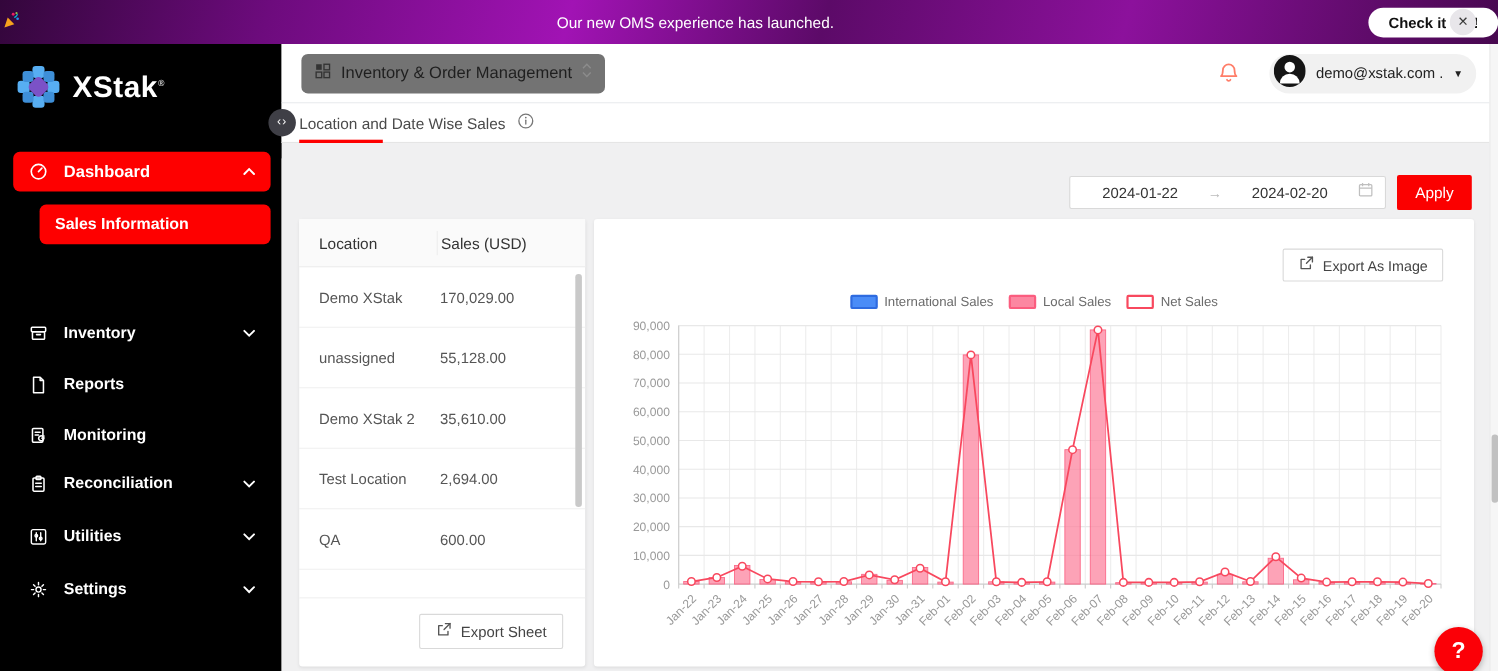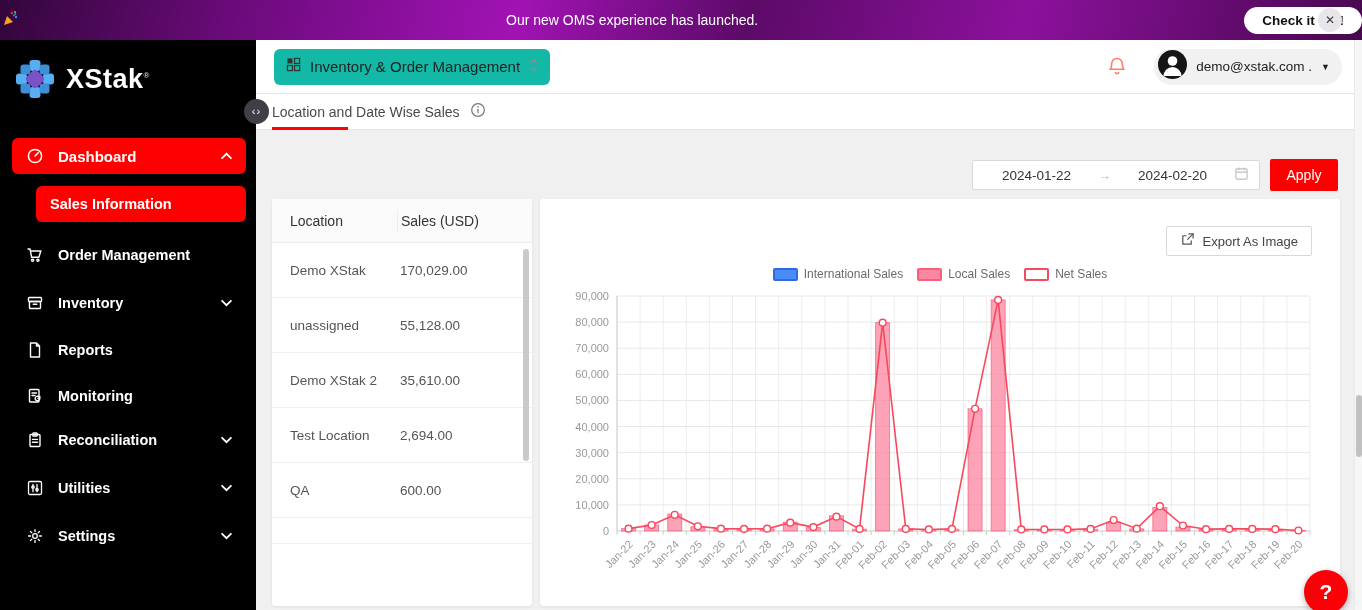--- a/index.html
+++ b/index.html
@@ -28,21 +28,21 @@
   #btn-salesinfo .lbl { font-size:14.5px; }
   .side-item { position:absolute; left:12px; width:234px; height:30px; display:flex; align-items:center;
     gap:14px; padding:0 14px; cursor:pointer; }
   .side-item .lbl { color:#fff; font-size:14.5px; font-weight:bold; flex:1; }
   .icon18 { width:18px; height:18px; flex:0 0 18px; display:inline-block; }
   .chev { width:11px; height:8px; flex:0 0 11px; }
 
   
   #topbar { position:absolute; left:256px; top:40px; width:1106px; height:54px; background:#fff;
     border-bottom:1px solid #e6e8eb; display:flex; align-items:center; }
-  #app-switcher { margin-left:18px; background:#14b8a6; border-radius:6px; height:36px; display:flex;
+  #app-switcher { margin-left:18px; background:#737373; border-radius:6px; height:36px; display:flex;
     align-items:center; gap:9px; padding:0 12px; cursor:pointer;justify-content:space-between; }
   #app-switcher .lbl { font-size:15px; color:#1f1f1f; }
   #topbar .spacer { flex:1; }
   #bell { width:22px; height:22px; margin-right:26px; cursor:pointer; }
   #user-pill { margin-right:20px; background:#f1f1f1; border-radius:18px; height:36px; display:flex;
     align-items:center; gap:9px; padding:3px 12px 3px 4px; cursor:pointer; }
   #user-pill .email { font-size:13.5px; color:#222; }
   #user-pill .caret { font-size:9px; color:#222; }
 
   
@@ -150,30 +150,20 @@
       <span class="lbl">Dashboard</span>
       <svg class="chev" viewBox="0 0 10 7">
           <path d="M1 5.5l4-4 4 4" fill="none" stroke="#fff" stroke-width="1.6" stroke-linecap="round"></path>
         </svg>
     </div>
 
     <div class="side-btn" id="btn-salesinfo">
       <span class="lbl">Sales Information</span>
     </div>
 
-    <div class="side-item" style="top:200px">
-      <span class="icon18">
-        <svg viewBox="0 0 18 18" width="18" height="18" fill="none" stroke="#fff" stroke-width="1.4" stroke-linecap="round" stroke-linejoin="round">
-            <path d="M2 3h2l1.6 8.2h7.3L14.8 5H4.6"></path>
-            <circle cx="6.6" cy="14.2" r="1.1"></circle>
-            <circle cx="11.9" cy="14.2" r="1.1"></circle>
-          </svg>
-      </span>
-      <span class="lbl">Order Management</span>
-    </div>
 
     <div class="side-item" style="top:248px">
       <span class="icon18">
         <svg viewBox="0 0 18 18" width="18" height="18" fill="none" stroke="#fff" stroke-width="1.4" stroke-linecap="round">
             <rect x="2.5" y="3.5" width="13" height="4" rx="0.8"></rect>
             <rect x="3.5" y="7.5" width="11" height="7" rx="0.8"></rect>
             <path d="M7.2 10.2h3.6"></path>
           </svg>
       </span>
       <span class="lbl">Inventory</span>
@@ -344,20 +334,30 @@
           <div class="c1">Test Location</div>
           <div class="c2">2,694.00</div>
         </div>
         <div class="t-row">
           <div class="c1">QA</div>
           <div class="c2">600.00</div>
         </div>
         <div class="t-partial"></div>
       </div>
       <div id="table-scrollthumb"></div>
+      <div id="export-sheet">
+        <span>
+          <svg width="15" height="15" viewBox="0 0 16 16" fill="none" stroke="#555" stroke-width="1.3" stroke-linecap="round" stroke-linejoin="round">
+              <path d="M12 9.5V13H3V4h3.5"></path>
+              <path d="M9.5 2H14v4.5"></path>
+              <path d="M14 2L8.2 7.8"></path>
+            </svg>
+        </span>
+        <span>Export Sheet</span>
+      </div>
     </div>
 
     <div class="card" id="chart-card">
       <div id="export-image">
         <span>
           <svg width="15" height="15" viewBox="0 0 16 16" fill="none" stroke="#555" stroke-width="1.3" stroke-linecap="round" stroke-linejoin="round">
               <path d="M12 9.5V13H3V4h3.5"></path>
               <path d="M9.5 2H14v4.5"></path>
               <path d="M14 2L8.2 7.8"></path>
             </svg>

